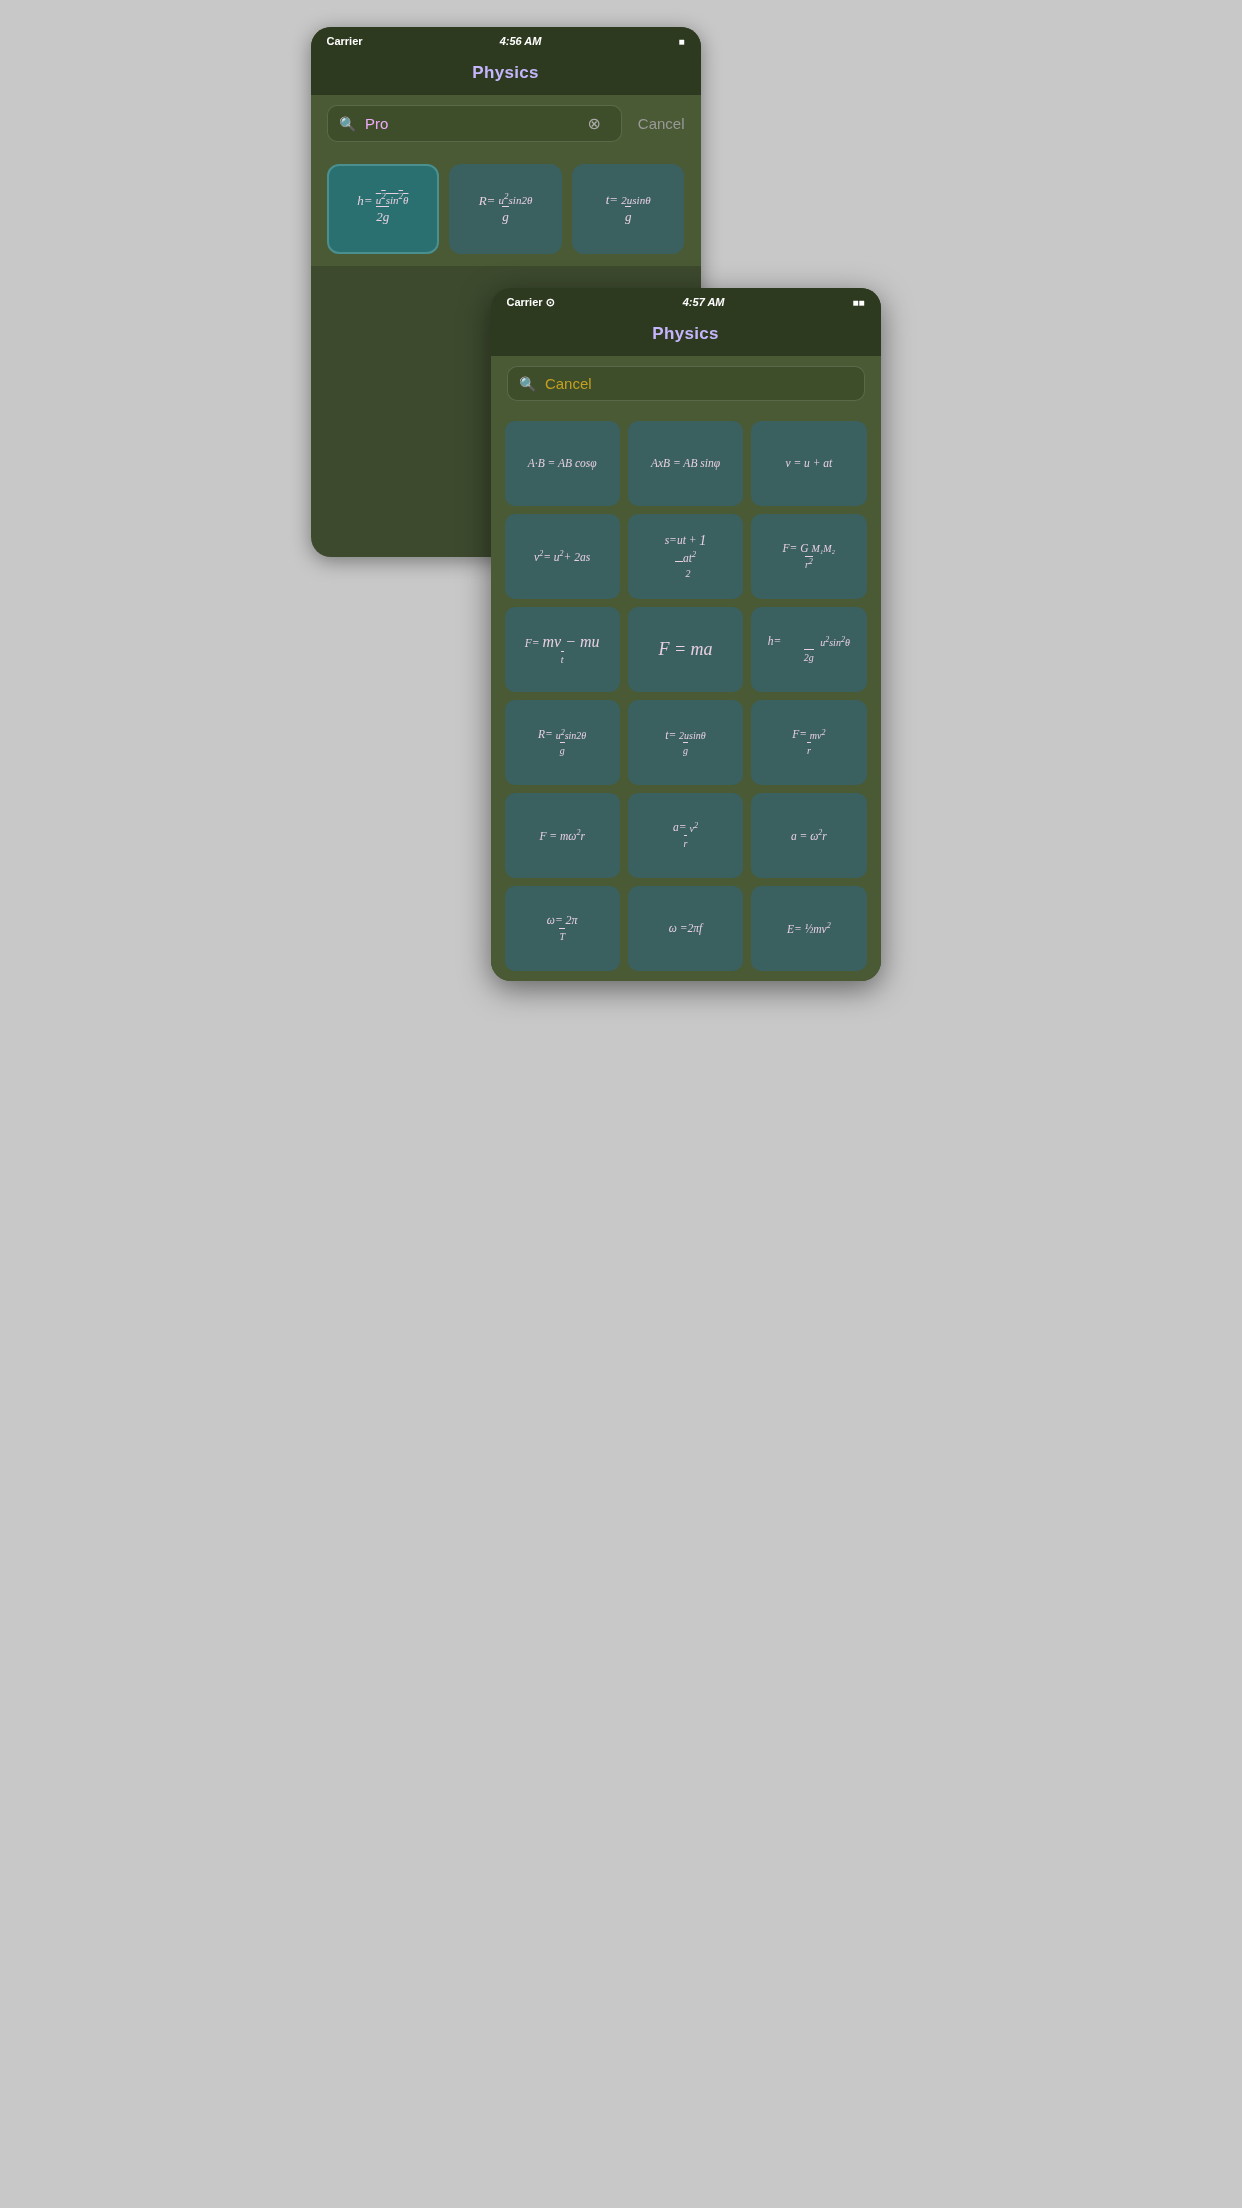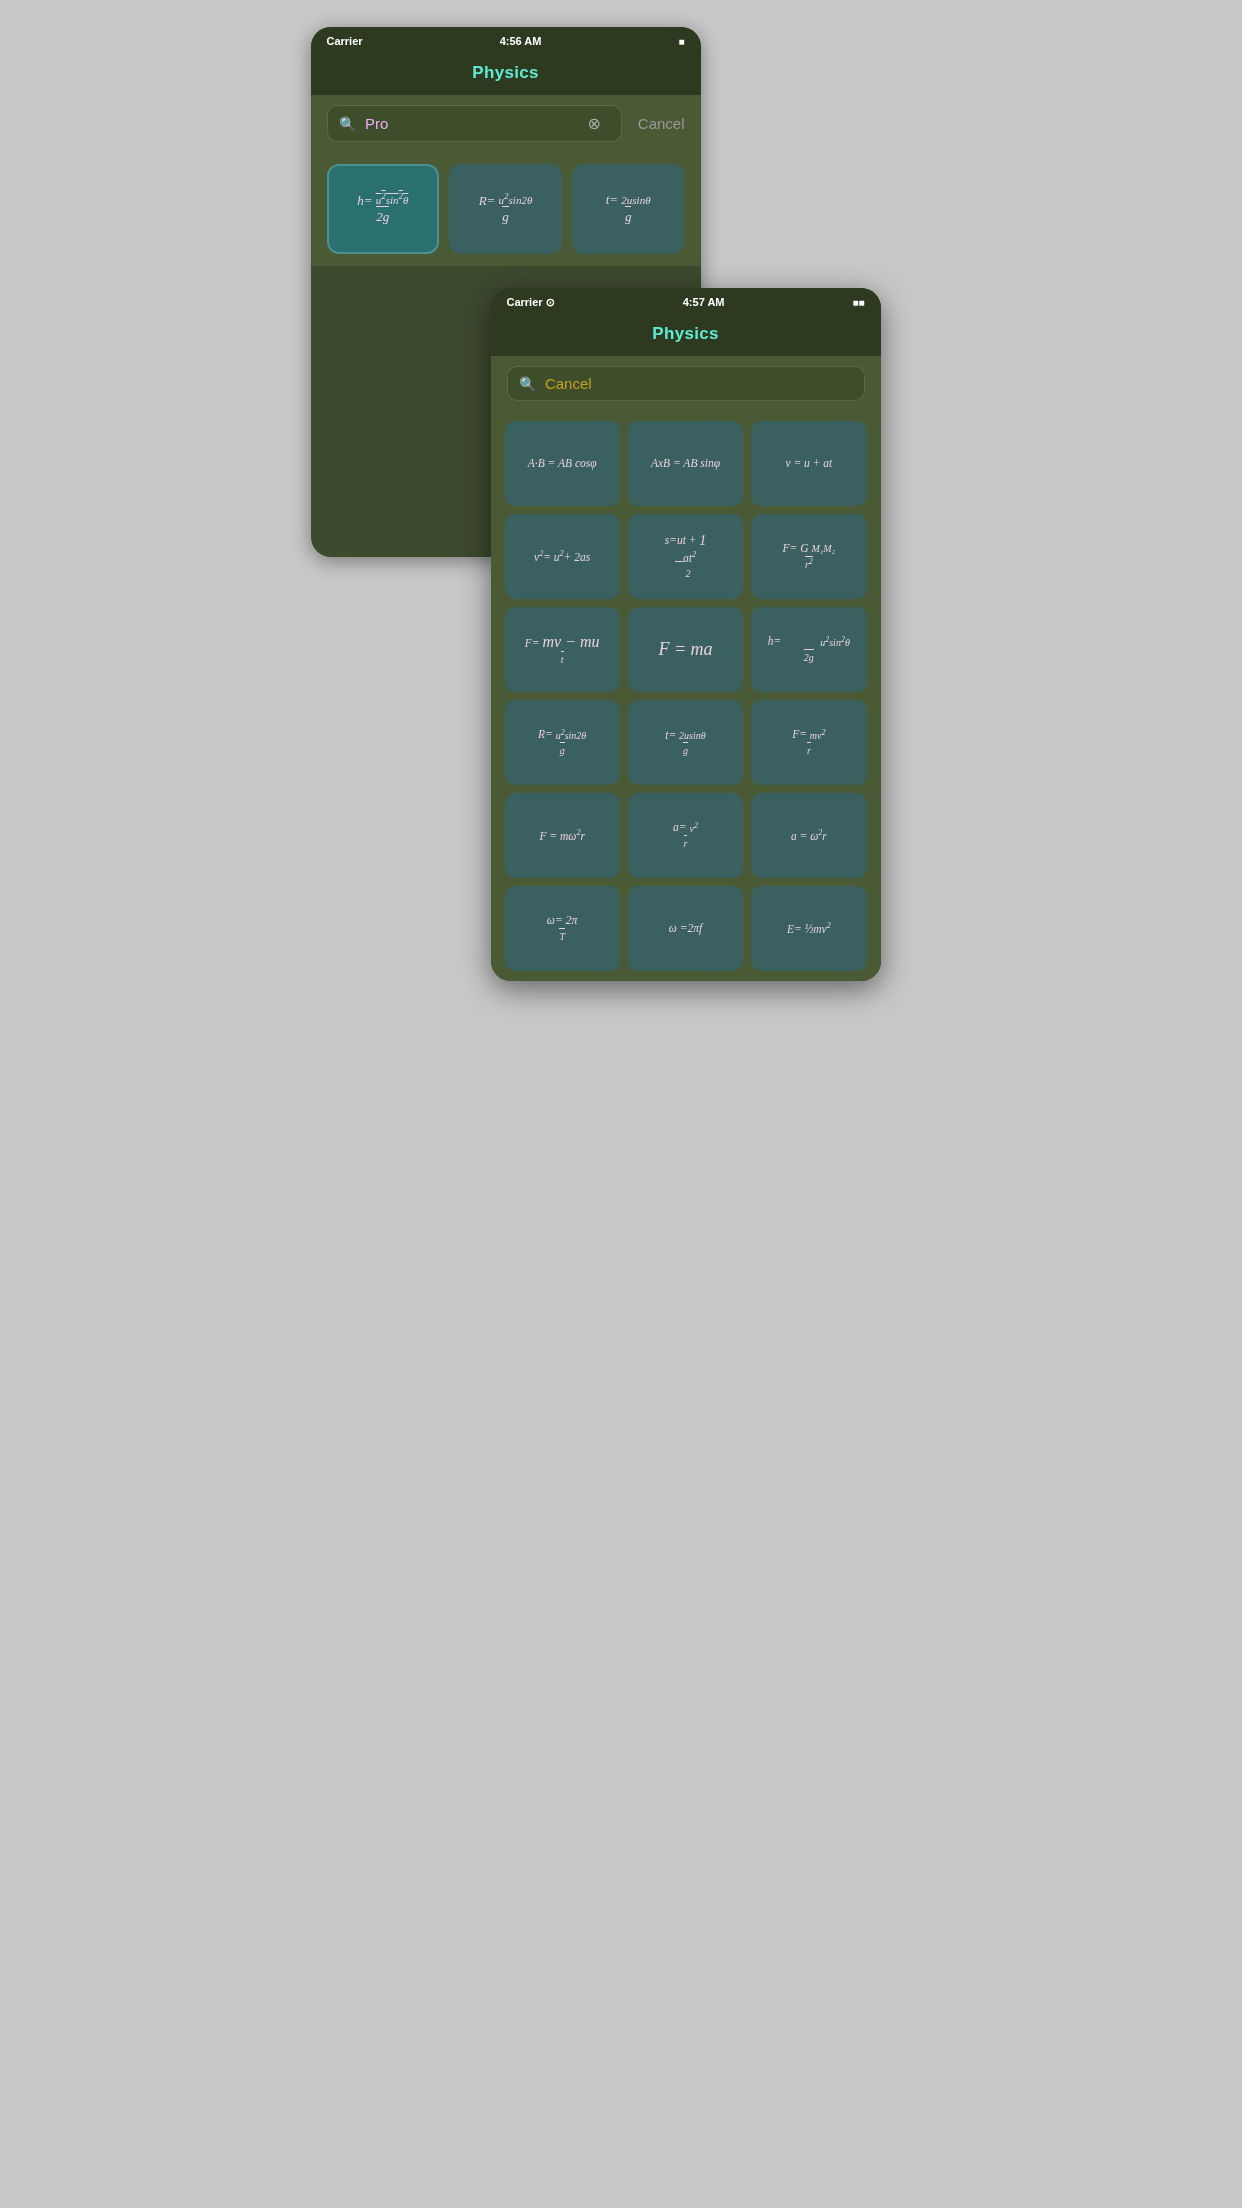--- a/index.html
+++ b/index.html
@@ -37,27 +37,27 @@
       justify-content: space-between;
       align-items: center;
       padding: 8px 16px;
       background: #2e3a20;
       color: white;
       font-size: 11px;
       font-weight: 600;
       height: 28px;
     }
     .status-bar .carrier { font-size: 11px; }
-    .status-bar .time { font-size: 11px; font-weight: 600; }
+    .status-bar .time { font-size: 11px; font-weight: 600; font-style: italic; }
     .status-bar .battery { font-size: 10px; }
     .nav-bar {
       background: #2e3a20;
       text-align: center;
       padding: 8px 16px 12px;
-      color: #5eead4;
+      color: #c4b5fd;
       font-size: 17px;
       font-weight: 700;
       letter-spacing: 0.3px;
     }
     .search-bar-area {
       background: #4a5a34;
       padding: 10px 16px;
     }
     .search-box {
       display: flex;

